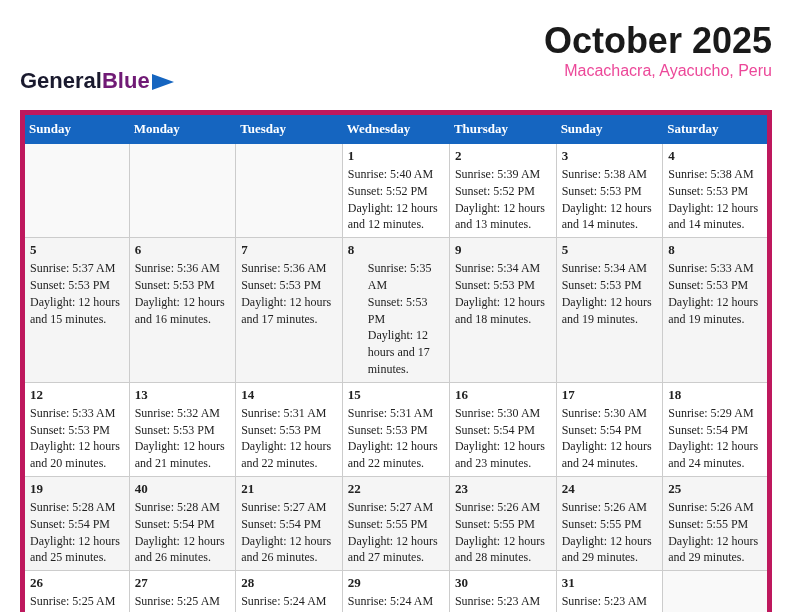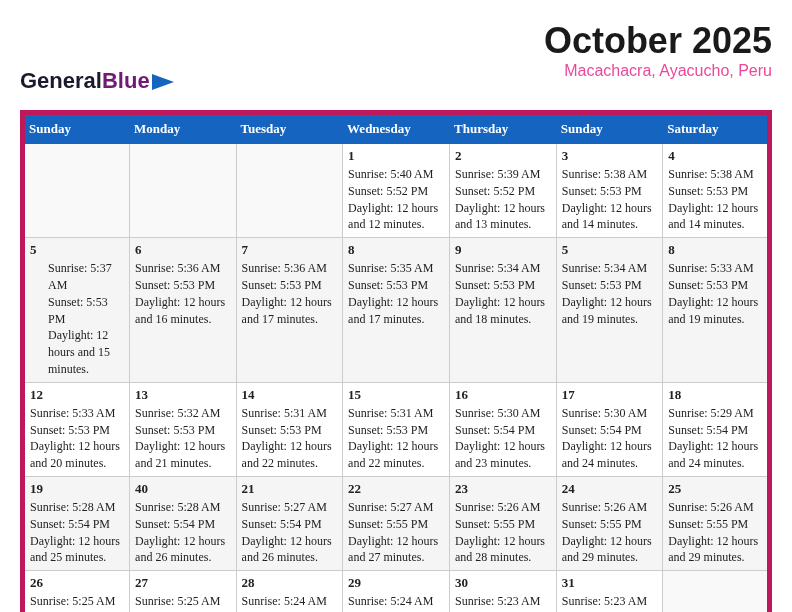--- a/index.html
+++ b/index.html
@@ -136,39 +136,39 @@
         <td>
           <span class="day-num">4</span>
           <div class="day-info" style="white-space: pre-line;">Sunrise: 5:38 AM
 Sunset: 5:53 PM
 Daylight: 12 hours and 14 minutes.</div>
         </td>
       </tr>
       <tr>
         <td>
           <span class="day-num">5</span>
-          <div class="day-info" style="white-space: pre-line; margin-left: 18px;">Sunrise: 5:37 AM
+          <div class="day-info" style="white-space: pre-line;">Sunrise: 5:37 AM
 Sunset: 5:53 PM
 Daylight: 12 hours and 15 minutes.</div>
         </td>
         <td>
           <span class="day-num">6</span>
           <div class="day-info" style="white-space: pre-line;">Sunrise: 5:36 AM
 Sunset: 5:53 PM
 Daylight: 12 hours and 16 minutes.</div>
         </td>
         <td>
           <span class="day-num">7</span>
           <div class="day-info" style="white-space: pre-line;">Sunrise: 5:36 AM
 Sunset: 5:53 PM
 Daylight: 12 hours and 17 minutes.</div>
         </td>
         <td>
           <span class="day-num">8</span>
-          <div class="day-info" style="white-space: pre-line;">Sunrise: 5:35 AM
+          <div class="day-info" style="white-space: pre-line; margin-left: 20px;">Sunrise: 5:35 AM
 Sunset: 5:53 PM
 Daylight: 12 hours and 17 minutes.</div>
         </td>
         <td>
           <span class="day-num">9</span>
           <div class="day-info" style="white-space: pre-line;">Sunrise: 5:34 AM
 Sunset: 5:53 PM
 Daylight: 12 hours and 18 minutes.</div>
         </td>
         <td>

